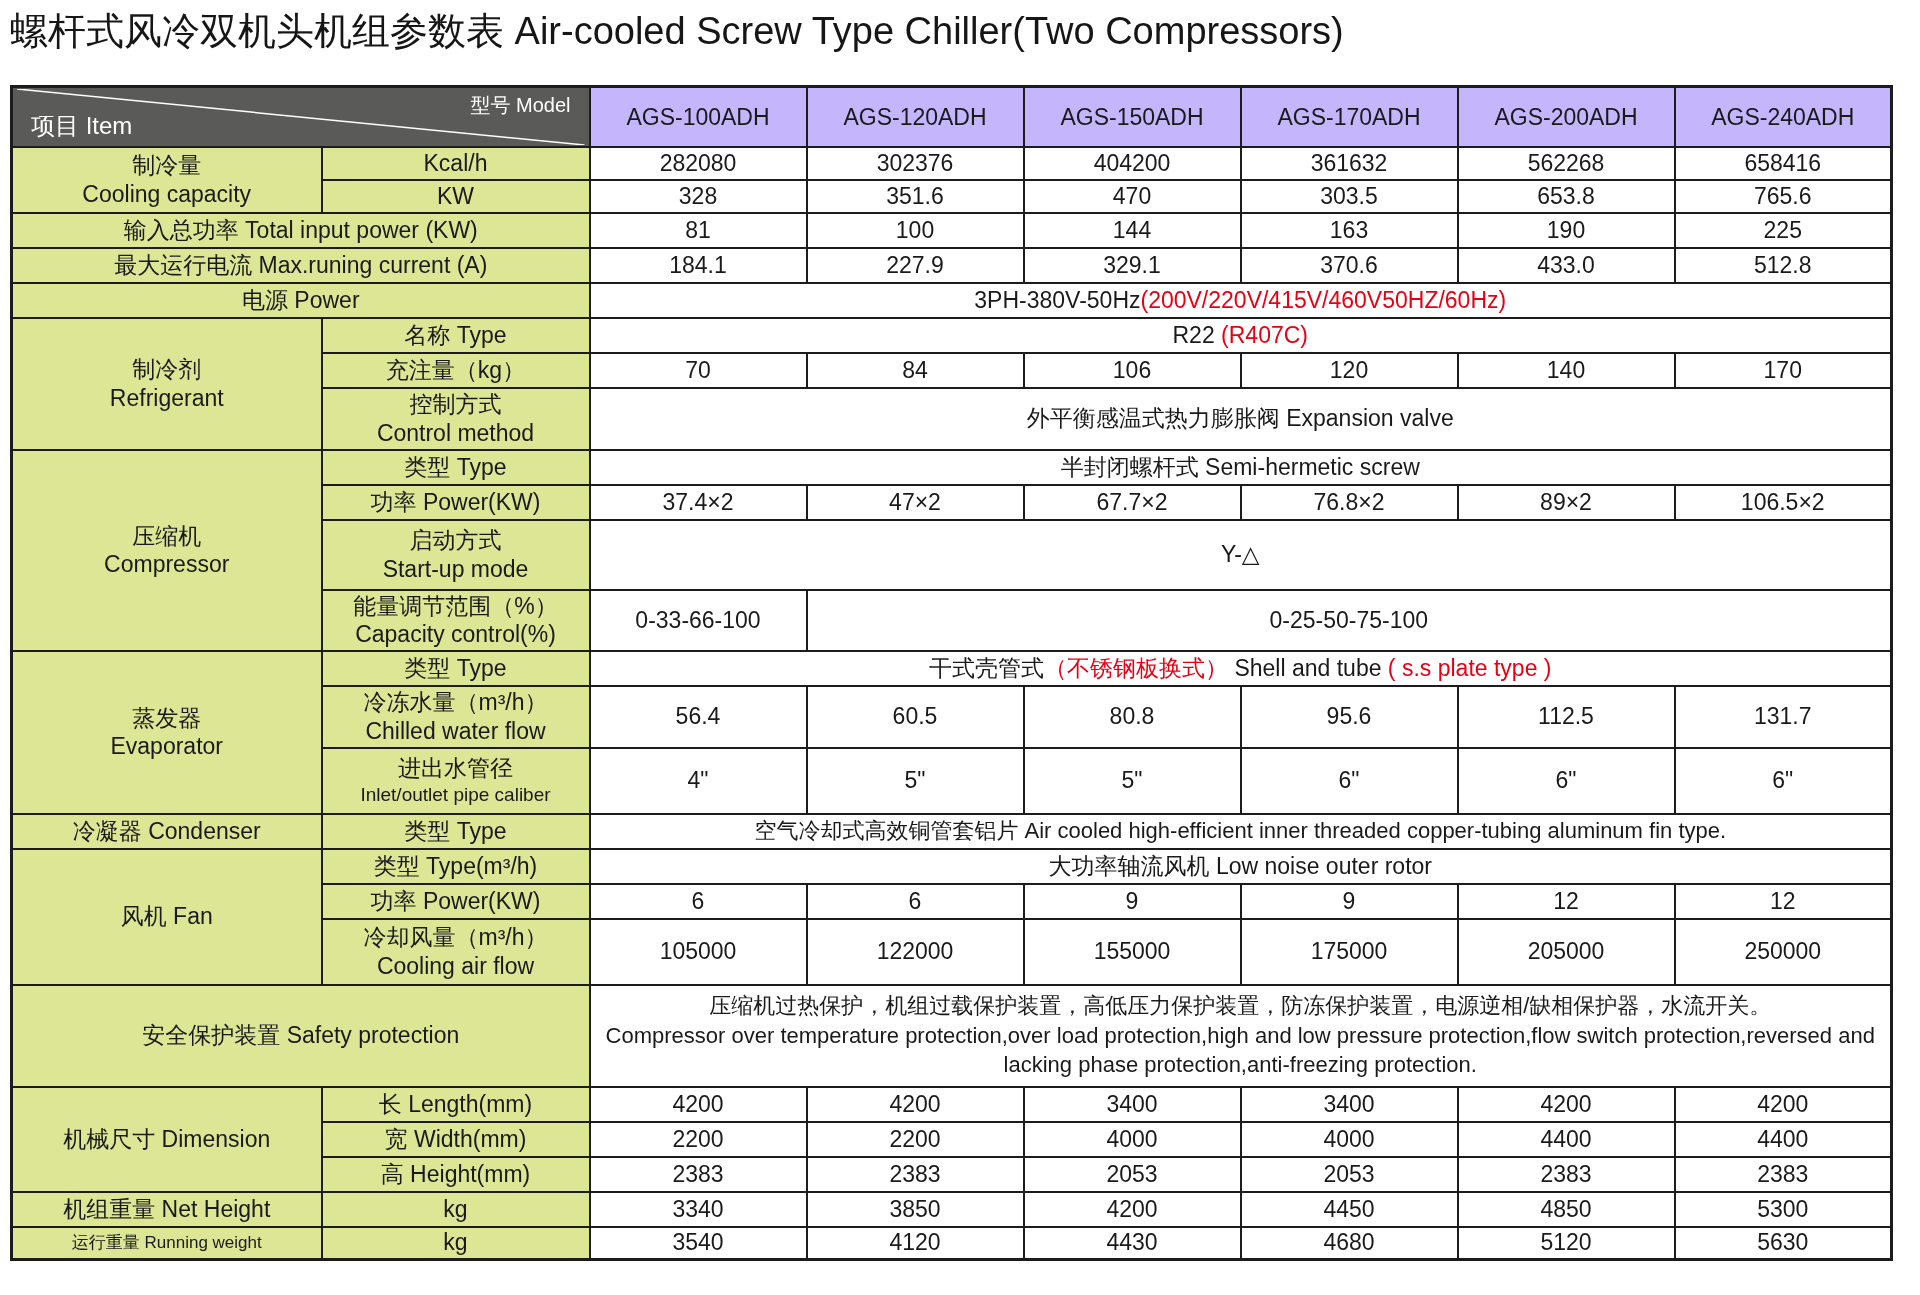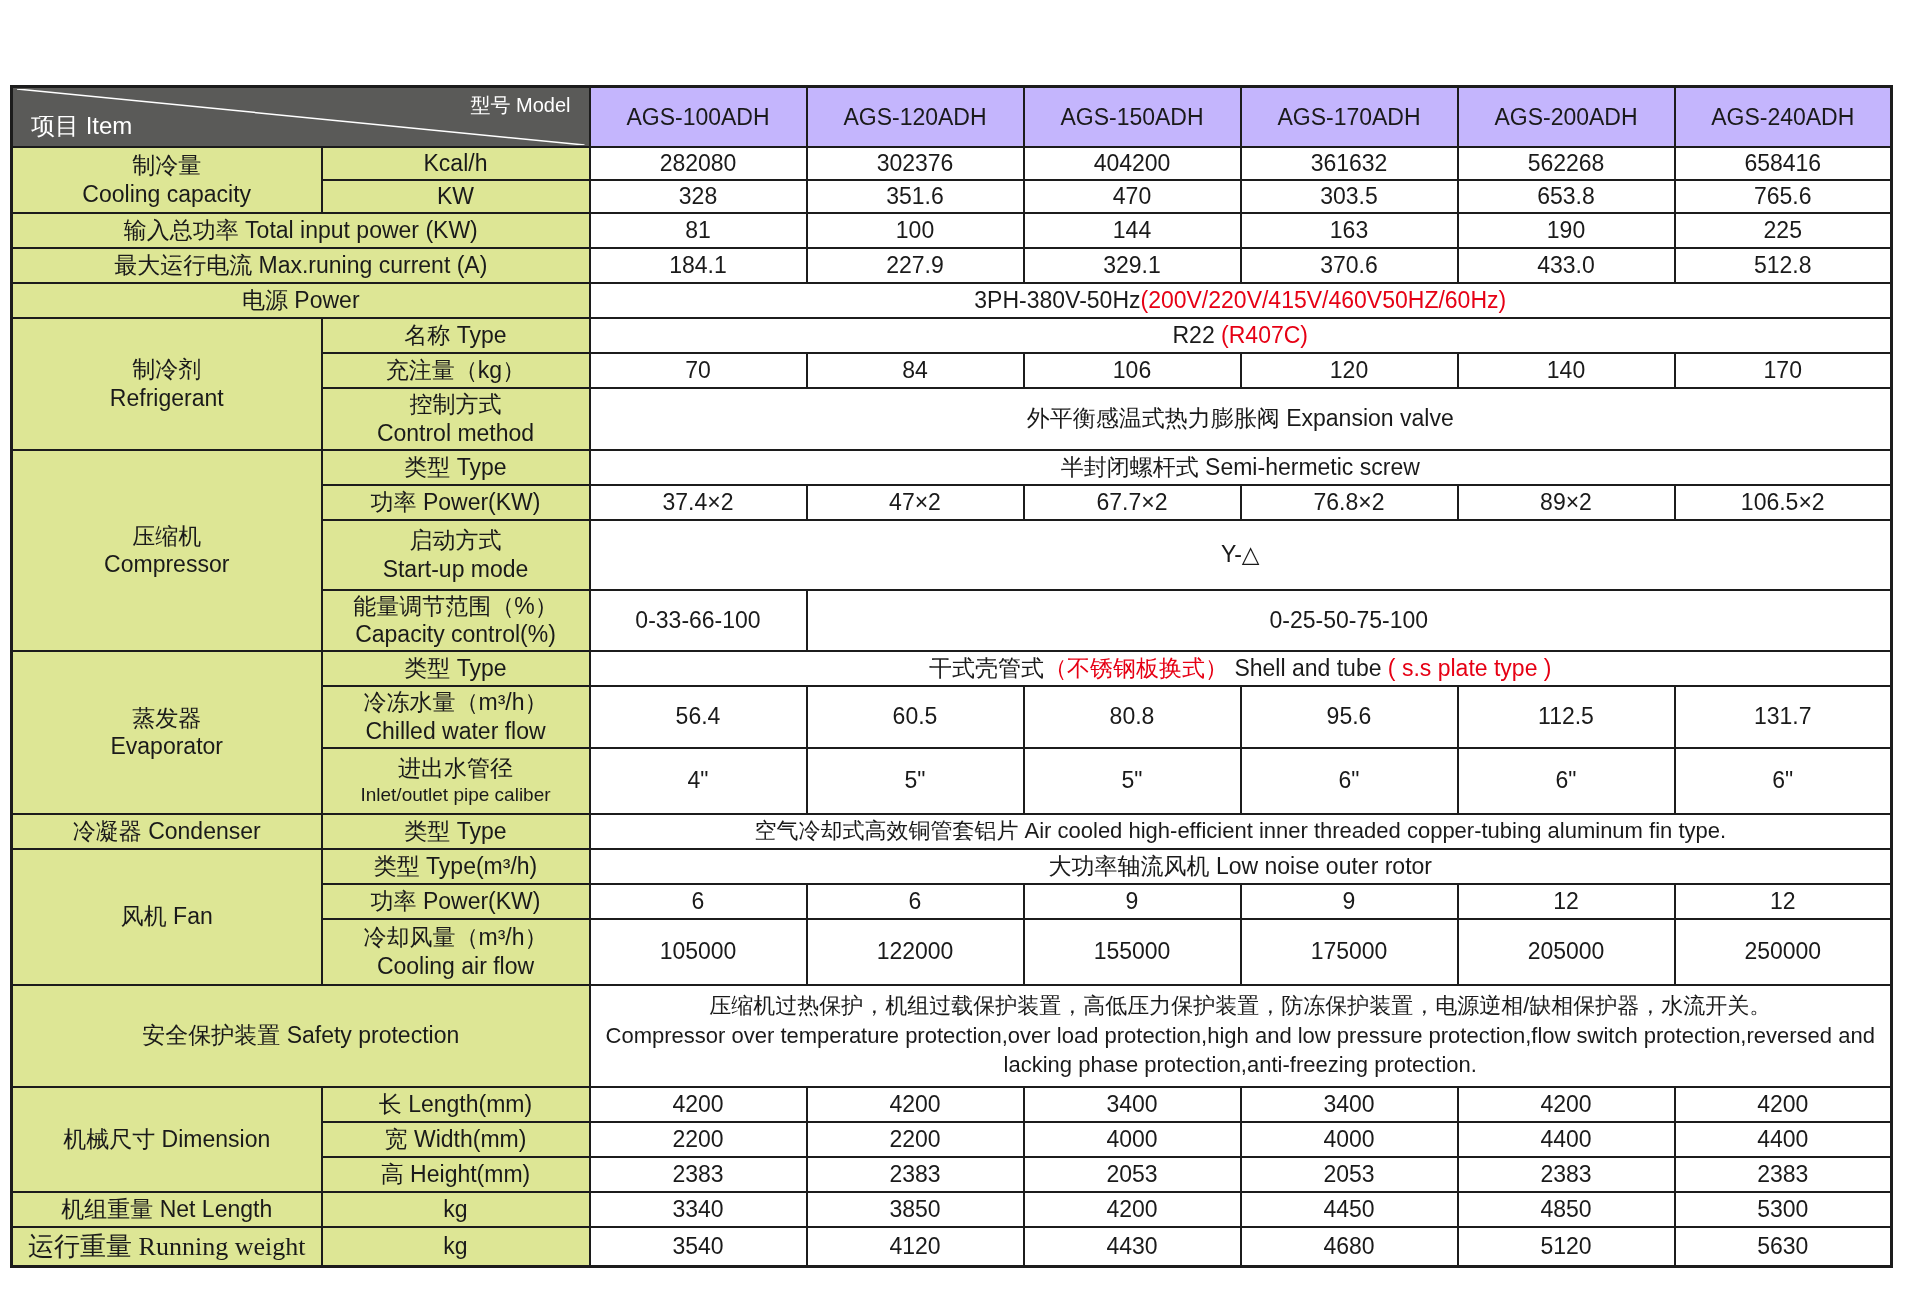--- a/index.html
+++ b/index.html
@@ -48,20 +48,21 @@
   tr.r34 { height:34px; }
   tr.r64 { height:50px; }
   tr.r66 { height:66px;margin-top:12px; }
   tr.r70 { height:70px; }
   tr.r102{ height:102px; }
 </style>
 </head>
 <body>
 
 <div class="page">
+  <div class="title">螺杆式风冷双机头机组参数表 Air-cooled Screw Type Chiller(Two Compressors)</div>
 
   <table class="spec">
     <colgroup>
       <col style="width:310px">
         <col style="width:268px">
       <col style="width:217px">
         <col style="width:217px">
         <col style="width:217px">
       <col style="width:217px">
         <col style="width:217px">
@@ -296,32 +297,32 @@
       <td class="lbl">高  Height(mm)</td>
       <td class="val">2383</td>
       <td class="val">2383</td>
       <td class="val">2053</td>
       <td class="val">2053</td>
       <td class="val">2383</td>
       <td class="val">2383</td>
     </tr>
 
     <tr class="r34">
-      <td class="lbl">机组重量  Net Length</td>
+      <td class="lbl">机组重量  Net Height</td>
       <td class="lbl">kg</td>
       <td class="val">3340</td>
       <td class="val">3850</td>
       <td class="val">4200</td>
       <td class="val">4450</td>
       <td class="val">4850</td>
       <td class="val">5300</td>
     </tr>
 
     <tr class="r33">
-      <td class="lbl small" style="font-size:26px;font-family:Liberation Serif, serif;">运行重量  Running weight</td>
+      <td class="lbl small" style="font-size:17px;">运行重量  Running weight</td>
       <td class="lbl">kg</td>
       <td class="val">3540</td>
       <td class="val">4120</td>
       <td class="val">4430</td>
       <td class="val">4680</td>
       <td class="val">5120</td>
       <td class="val">5630</td>
     </tr>
   </tbody>
     </table>

